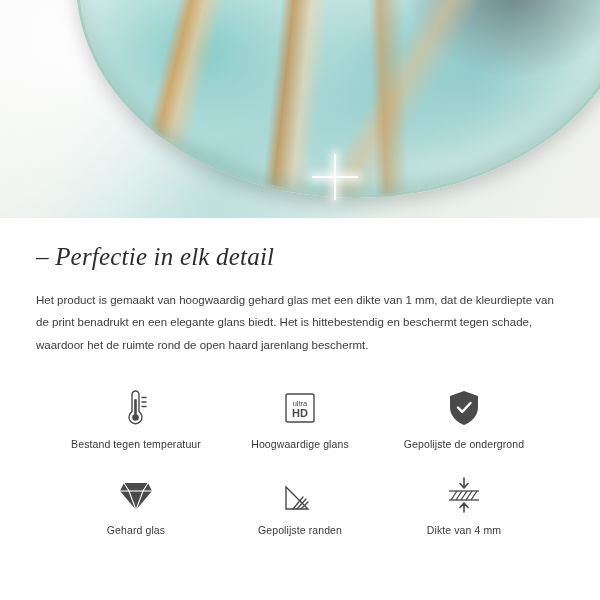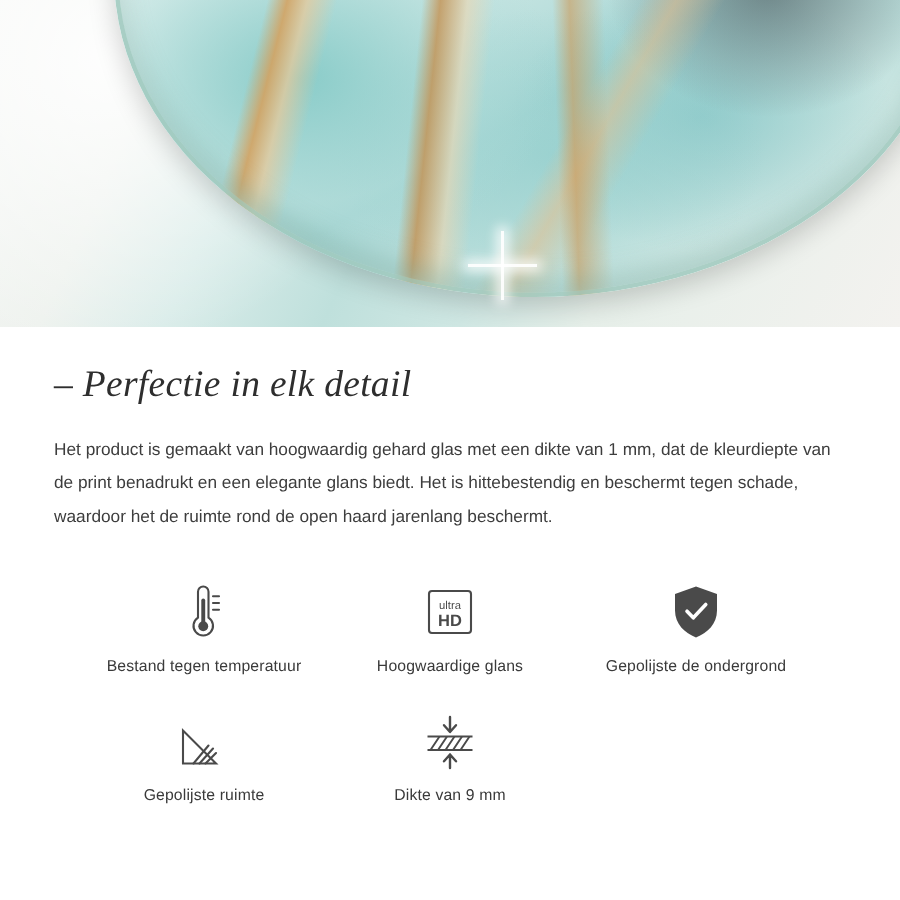--- a/index.html
+++ b/index.html
@@ -184,43 +184,53 @@
       <div class="feature">
         <div class="feature-icon">
           <svg width="36" height="40" viewBox="0 0 36 40">
             <path d="M18 3 L32 8 V19 C32 28 25.5 34 18 37 C10.5 34 4 28 4 19 V8 Z" fill="#4a4a4a"></path>
             <path d="M12 19.5 l4.2 4.4 L24.5 15" fill="none" stroke="#ffffff" stroke-width="2.4" stroke-linecap="round" stroke-linejoin="round"></path>
           </svg>
         </div>
         <div class="feature-label">Gepolijste de ondergrond</div>
       </div>
 
+      <div class="feature">
+        <div class="feature-icon">
+          <svg width="40" height="36" viewBox="0 0 40 36">
+            <path d="M8 5 H32 L36 13 L20 32 L4 13 Z" fill="#4a4a4a"></path>
+            <path d="M8 5 L13 13 L20 32 L27 13 L32 5" fill="none" stroke="#ffffff" stroke-width="1.1"></path>
+            <path d="M4 13 H36" fill="none" stroke="#ffffff" stroke-width="1.1"></path>
+          </svg>
+        </div>
+        <div class="feature-label">Gehard glas</div>
+      </div>
 
       <div class="feature">
         <div class="feature-icon">
           <svg width="38" height="38" viewBox="0 0 38 38" stroke="#4a4a4a" stroke-width="1.4" fill="none" stroke-linecap="round">
             <path d="M5 33 V11 L27 33 Z"></path>
             <path d="M12 33 L22 21"></path>
             <path d="M16 33 L25 23"></path>
             <path d="M20 33 L27 26"></path>
           </svg>
         </div>
-        <div class="feature-label">Gepolijste ruimte</div>
+        <div class="feature-label">Gepolijste randen</div>
       </div>
 
       <div class="feature">
         <div class="feature-icon">
           <svg width="40" height="38" viewBox="0 0 40 38">
             <path d="M20 2 V11 M16 7.5 L20 12 L24 7.5" fill="none" stroke="#4a4a4a" stroke-width="1.6" stroke-linecap="round" stroke-linejoin="round"></path>
             <g stroke="#4a4a4a" stroke-width="1.3">
               <path d="M5 15 H35"></path>
               <path d="M5 24 H35"></path>
               <path d="M7 24 L13 15 M12 24 L18 15 M17 24 L23 15 M22 24 L28 15 M27 24 L33 15"></path>
             </g>
             <path d="M20 36 V27 M16 31.5 L20 27 L24 31.5" fill="none" stroke="#4a4a4a" stroke-width="1.6" stroke-linecap="round" stroke-linejoin="round"></path>
           </svg>
         </div>
-        <div class="feature-label">Dikte van 9 mm</div>
+        <div class="feature-label">Dikte van 4 mm</div>
       </div>
 
     </div>
   </div>
 </div>
 
 </body></html>

